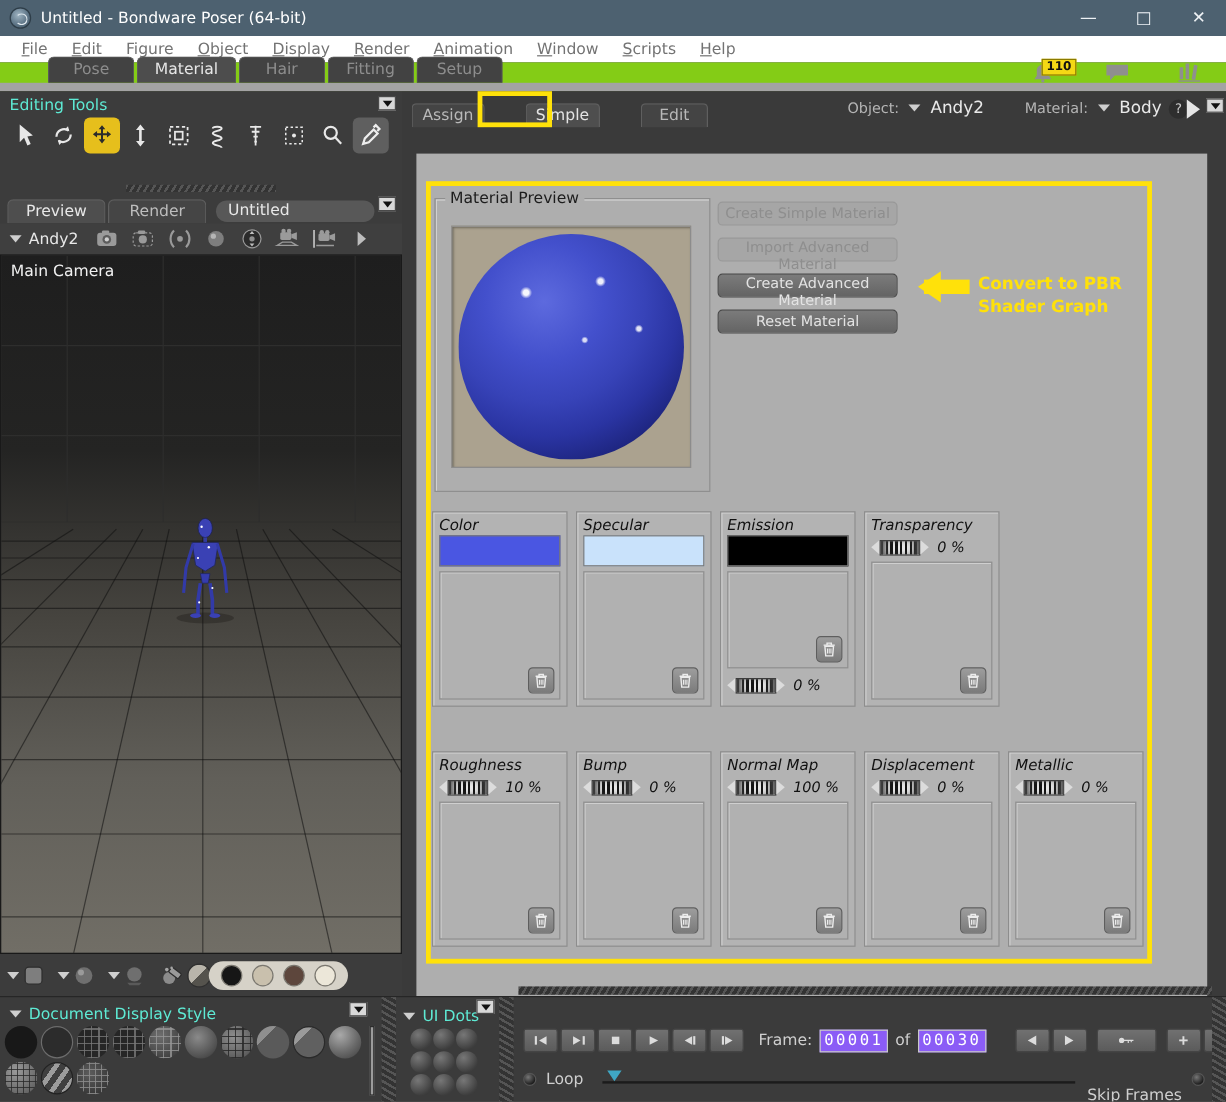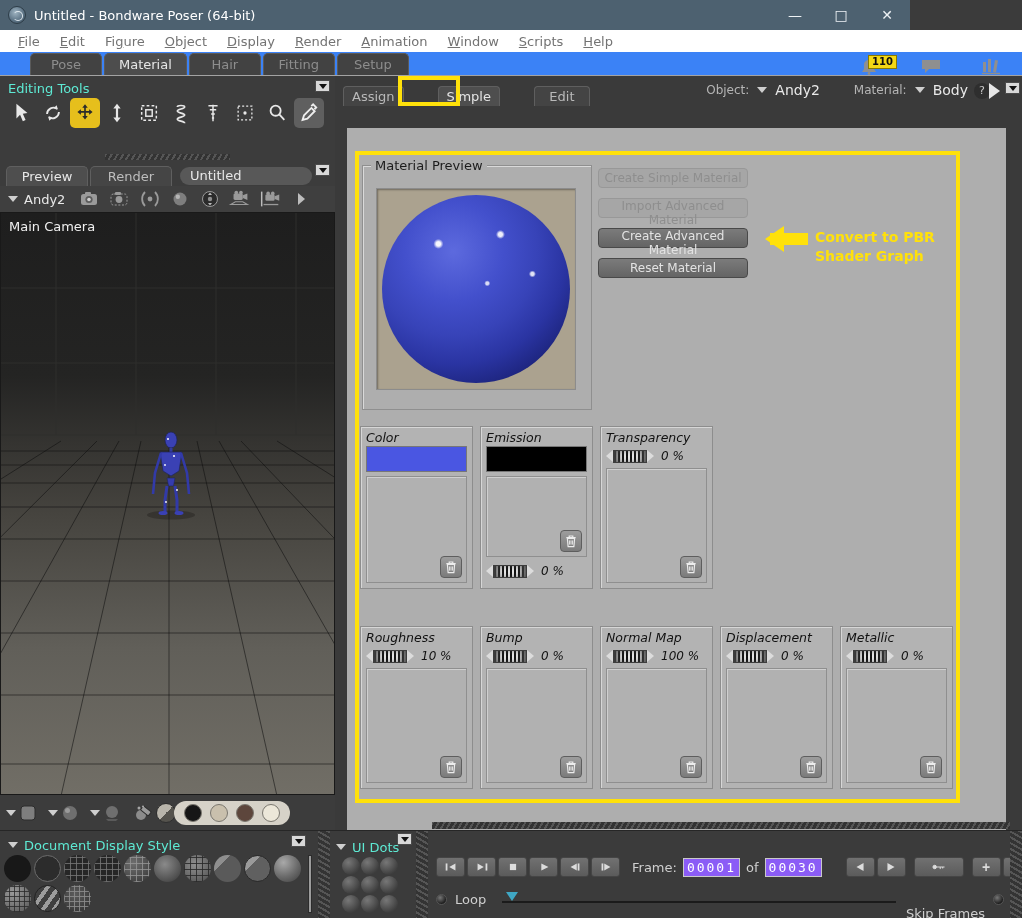--- a/index.html
+++ b/index.html
@@ -2,39 +2,39 @@
 <html><head>
 <meta charset="utf-8">
 <style>
   * { margin:0; padding:0; box-sizing:border-box; }
   html,body { width:1022px; height:918px; overflow:hidden; background:#3b3b3b;
               font-family:"DejaVu Sans", sans-serif; }
   .abs { position:absolute; }
   #window { position:relative; width:1022px; height:918px; }
 
   
-  #titlebar { position:absolute; left:0; top:0; width:910px; height:30px;
+  #titlebar { position:absolute; left:0; top:0; width:1022px; height:30px;
     background:#4d6170; display:flex; align-items:center; color:#fff; font-size:13px; }
   #app-logo { width:18px; height:18px; margin:0 8px 0 8px; border-radius:50%;
     background:radial-gradient(circle at 40% 35%, #9fb4c2, #5a7183 60%, #3c4f5c);
     border:1px solid #2e3d48; position:relative; }
   #app-logo::after{ content:""; position:absolute; left:4px; top:4px; width:8px; height:8px;
     border-radius:50%; border:1.5px solid #dfe8ee; border-left-color:transparent; }
   .win-btns { margin-left:auto; display:flex; height:30px; }
   .win-btn { width:46px; height:30px; display:flex; align-items:center; justify-content:center;
     color:#eef2f5; font-size:14px; }
   
   #menubar { position:absolute; left:0; top:30px; width:1022px; height:22px; background:#ffffff;
     display:flex; align-items:center; padding-left:8px; gap:0; }
   .menu-item { font-size:13px; color:#737373; padding:2px 10px; }
   .menu-item u { text-decoration:underline; }
 
   
-  #roomtabs { position:absolute; left:0; top:52px; width:1022px; height:24px; background:#3b82f6;
-    border-bottom:1px solid #a3a3a3; display:flex; align-items:flex-end; padding-left:30px; }
+  #roomtabs { position:absolute; left:0; top:52px; width:1022px; height:24px; background:#84cc16;
+    border-bottom:7px solid #a3a3a3; display:flex; align-items:flex-end; padding-left:40px; }
   .room-tab { min-width:72px; padding:3px 14px 3px 14px; margin-right:2px; text-align:center;
     font-size:13px; color:#8d8d8d; background:#424242; border:1px solid #5a5a5a; border-bottom:none;
     border-radius:5px 5px 0 0; }
   .room-tab.active { background:#4d4d4d; color:#e6e6e6; }
   #roomtabs-icons { margin-left:auto; display:flex; align-items:center; gap:34px; padding-right:18px; }
   .tray-ic { position:relative; width:26px; height:18px; }
   .tray-ic svg { width:100%; height:100%; }
   #notif-badge { position:absolute; left:10px; top:-2px; background:#f4d815; color:#111;
     font-size:10px; font-weight:bold; padding:0 3px; border:1px solid #8a7a00; line-height:12px; }
 
@@ -549,20 +549,32 @@
             <div class="drop-area">
               <button class="trash"><svg viewBox="0 0 20 20" fill="none" stroke="#ececec" stroke-width="1.3">
                   <path d="M6 7.2h8l-.8 9H6.8z"></path>
                   <path d="M4.8 6.2h10.4"></path>
                   <path d="M8 6V4.4h4V6"></path>
                   <path d="M8.4 9.4v4.6M10 9.4v4.6M11.6 9.4v4.6" stroke-width="1"></path>
                 </svg></button>
             </div>
           </div>
           <div class="card">
+            <div class="card-label">Specular</div>
+            <div class="card-swatch" style="background: rgb(201, 226, 251);"></div>
+            <div class="drop-area">
+              <button class="trash"><svg viewBox="0 0 20 20" fill="none" stroke="#ececec" stroke-width="1.3">
+                  <path d="M6 7.2h8l-.8 9H6.8z"></path>
+                  <path d="M4.8 6.2h10.4"></path>
+                  <path d="M8 6V4.4h4V6"></path>
+                  <path d="M8.4 9.4v4.6M10 9.4v4.6M11.6 9.4v4.6" stroke-width="1"></path>
+                </svg></button>
+            </div>
+          </div>
+          <div class="card">
             <div class="card-label">Emission</div>
             <div class="card-swatch" style="background: rgb(0, 0, 0);"></div>
             <div class="drop-area">
               <button class="trash"><svg viewBox="0 0 20 20" fill="none" stroke="#ececec" stroke-width="1.3">
                   <path d="M6 7.2h8l-.8 9H6.8z"></path>
                   <path d="M4.8 6.2h10.4"></path>
                   <path d="M8 6V4.4h4V6"></path>
                   <path d="M8.4 9.4v4.6M10 9.4v4.6M11.6 9.4v4.6" stroke-width="1"></path>
                 </svg></button>
             </div>

